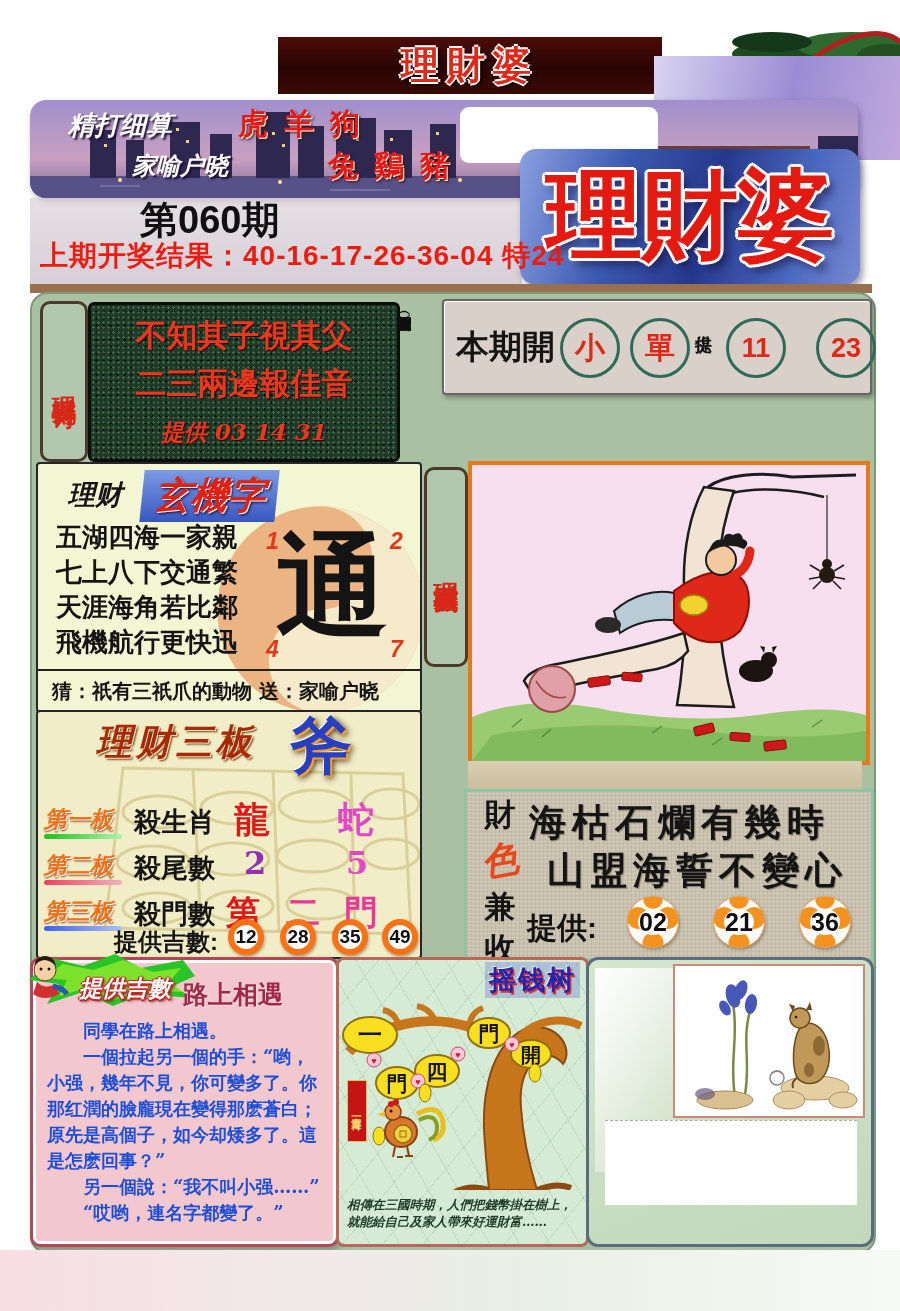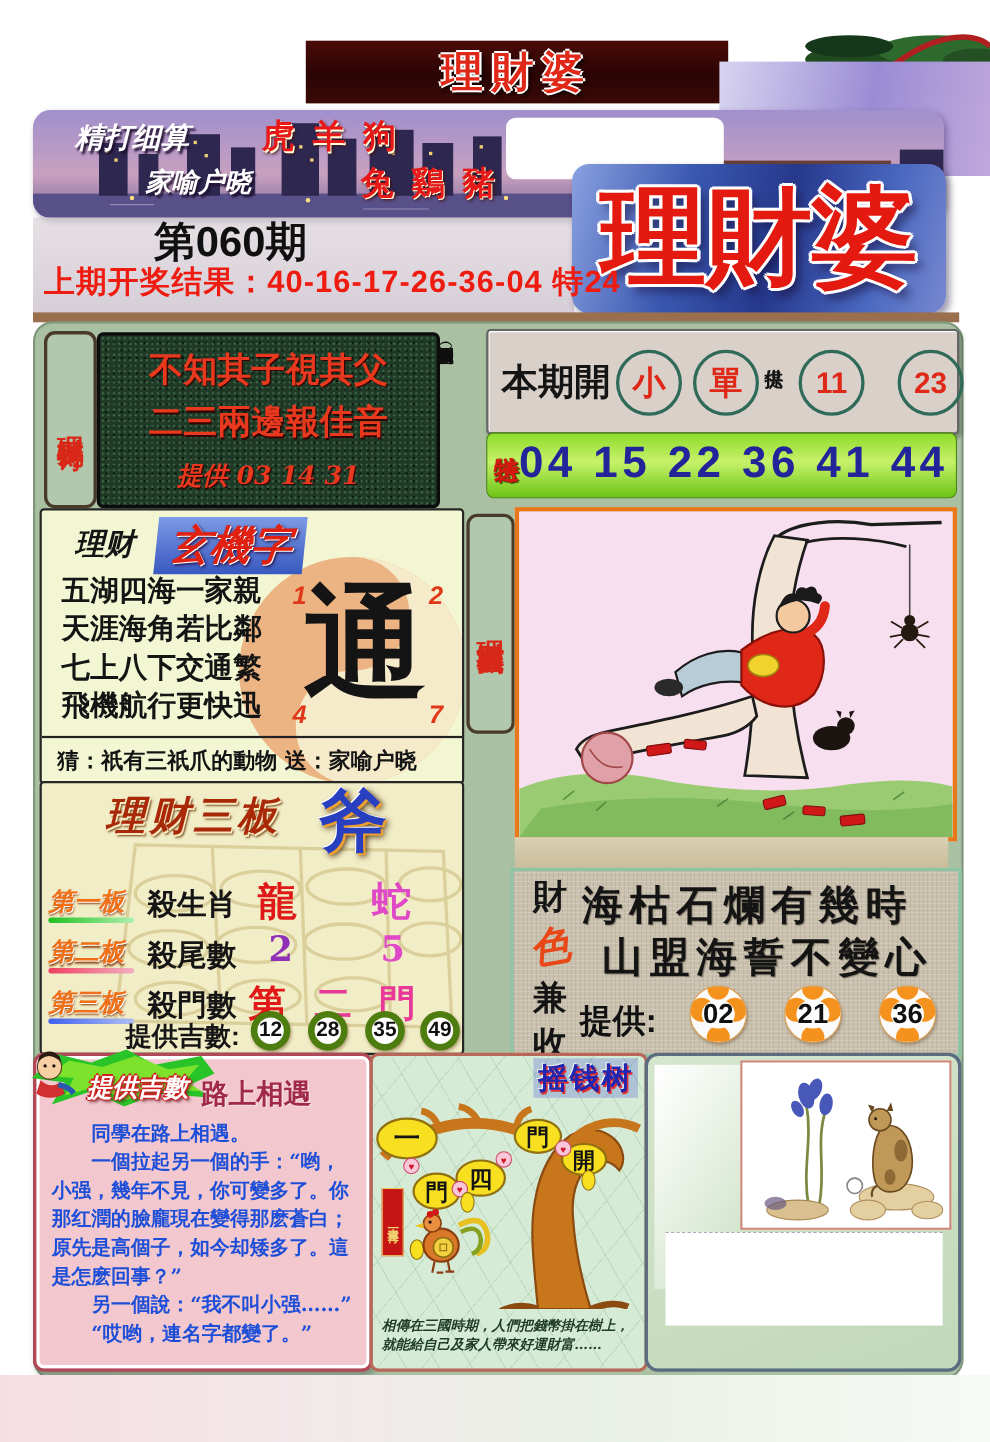--- a/index.html
+++ b/index.html
@@ -87,21 +87,21 @@
     font-family:"DejaVu Serif",serif;text-shadow:1px 1px 0 #f8e8c0,2px 2px 2px #704010;letter-spacing:4px;}
   .sb-axe{left:252px;top:-8px;font-size:62px;font-weight:900;color:#2840c0;
     font-family:"DejaVu Serif",serif;
     text-shadow:2px 2px 0 #f0a030,-1px -1px 0 #fff,3px 3px 6px #402000;}
   .sb-label{font-size:23px;font-weight:900;font-style:italic;color:#f07018;
     text-shadow:1px 1px 0 #fff,1px 2px 2px #803000;font-family:"DejaVu Serif",serif;}
   .ub{height:5px;width:78px;border-radius:3px;}
   .sb-name{font-size:27px;font-weight:900;color:#151515;}
   .sb-v{font-family:"DejaVu Serif",serif;font-weight:900;}
   .sb-lucky-label{font-size:24px;font-weight:900;color:#151515;}
-  .ball{border-radius:50%;background:#4d7c0f;display:flex;align-items:center;justify-content:center;
+  .ball{border-radius:50%;background:#f97316;display:flex;align-items:center;justify-content:center;
     box-shadow:1px 2px 3px rgba(80,40,0,.4);}
   .ball i{position:absolute;border-radius:50%;background:#fff;}
   .ball b{position:relative;font-style:normal;color:#101010;}
   .ball2{border-radius:50%;border:1px solid #e0a050;background-color:#fafafa;
     background-image:radial-gradient(circle at 20% 42%,#f5921e 0 21%,transparent 23%),
       radial-gradient(circle at 80% 42%,#f5921e 0 21%,transparent 23%),
       radial-gradient(circle at 50% 92%,#f5921e 0 19%,transparent 21%),
       radial-gradient(circle at 50% 4%,#f5921e 0 17%,transparent 19%);
     display:flex;align-items:center;justify-content:center;box-shadow:1px 2px 3px rgba(80,40,0,.35);}
   .ball2 i{position:absolute;width:60%;height:52%;border-radius:50%;background:#fff;}
@@ -265,40 +265,36 @@
     </div>
     <div class="abs vtext" style="left:248px;top:22px;font-size:17px;font-weight:700;color:#141414">提供</div>
     <div class="abs ring" style="left:282px">
       <span style="font-size:27px">11</span>
     </div>
     <div class="abs ring" style="left:372px">
       <span style="font-size:27px">23</span>
     </div>
   </div>
 
-  <div class="abs tesong">
-    <div class="abs tesong-label vtext">特送</div>
-    <div class="abs tesong-nums">04 15 22 36 41 44</div>
-  </div>
 
   <div class="abs xzi">
     <svg class="abs" style="left:175px;top:38px;width:215px;height:215px;opacity:.8" viewBox="0 0 100 100">
       <circle cx="50" cy="50" r="48" fill="#eaa470"></circle>
       <path d="M50,2 A48,48 0 0 1 50,98 A24,24 0 0 1 50,50 A24,24 0 0 0 50,2 Z" fill="#f6e8c8"></path>
       <circle cx="50" cy="26" r="7" fill="#eaa470"></circle>
         <circle cx="50" cy="74" r="7" fill="#f6e8c8"></circle>
     </svg>
     <div class="abs xzi-prefix">理财</div>
     <div class="abs xzi-main">
       <span>玄機字</span>
     </div>
     <div class="abs xzi-poem">
       <div>五湖四海一家親</div>
+      <div>七上八下交通繁</div>
       <div>天涯海角若比鄰</div>
-      <div>七上八下交通繁</div>
       <div>飛機航行更快迅</div>
     </div>
     <div class="abs xzi-big">通</div>
     <div class="abs xzi-c" style="left:228px;top:64px">1</div>
     <div class="abs xzi-c" style="left:352px;top:64px">2</div>
     <div class="abs xzi-c" style="left:228px;top:172px">4</div>
     <div class="abs xzi-c" style="left:352px;top:172px">7</div>
     <div class="abs xzi-guess">猜：祇有三祇爪的動物 送：家喻户晓</div>
   </div>
 

